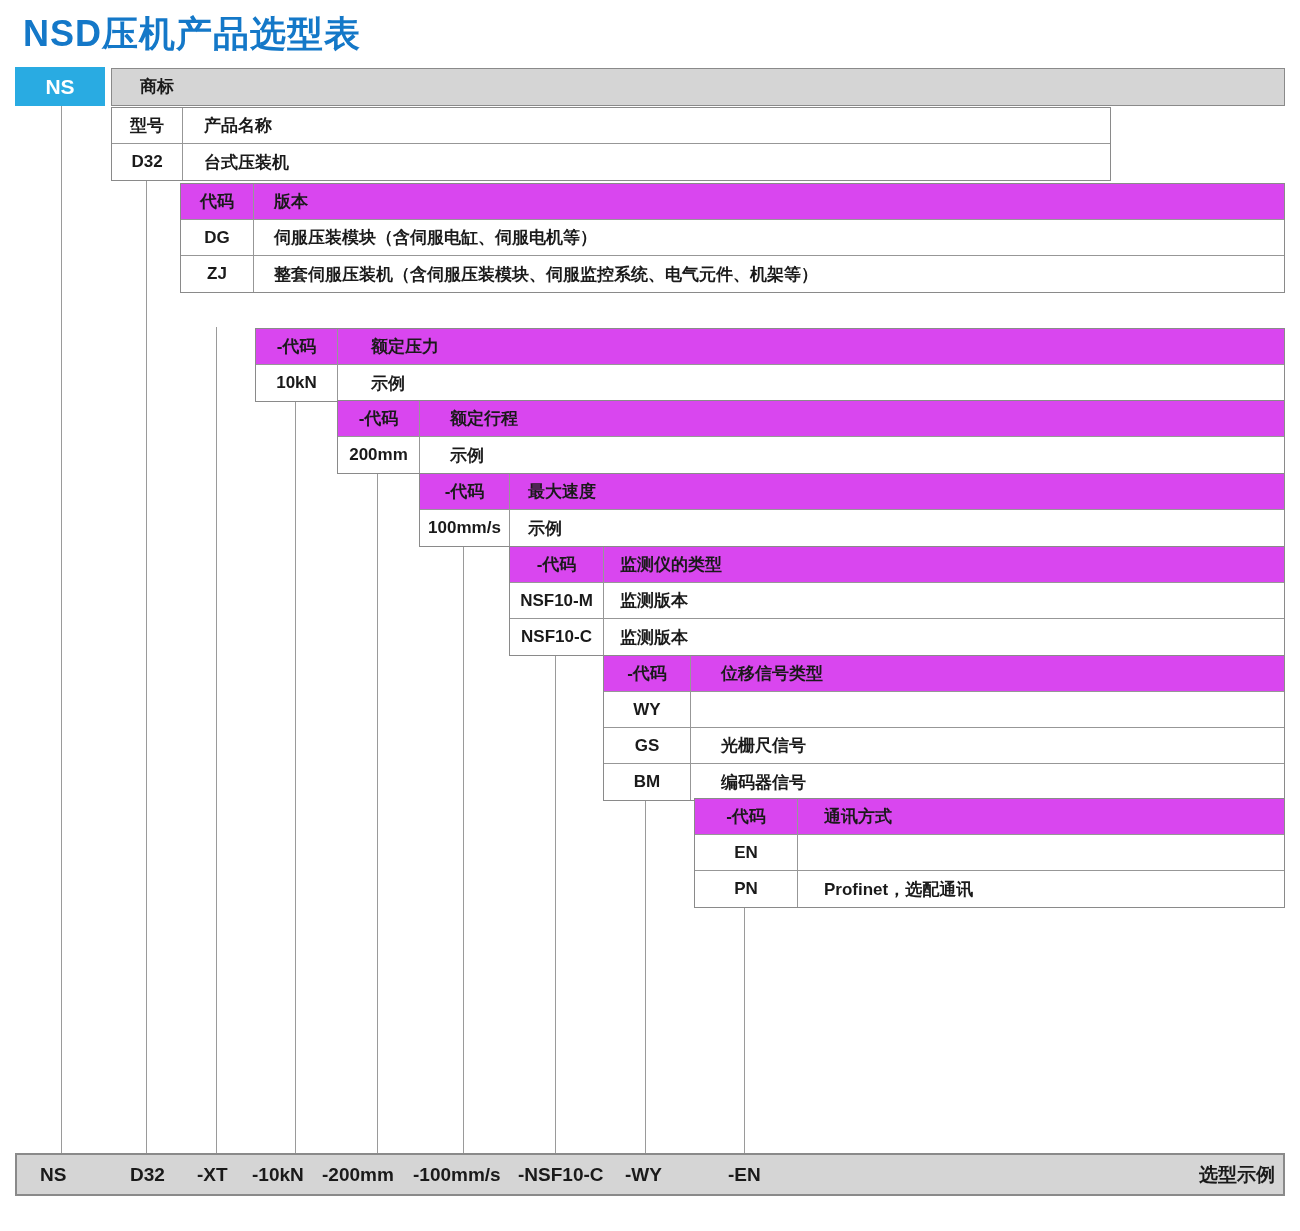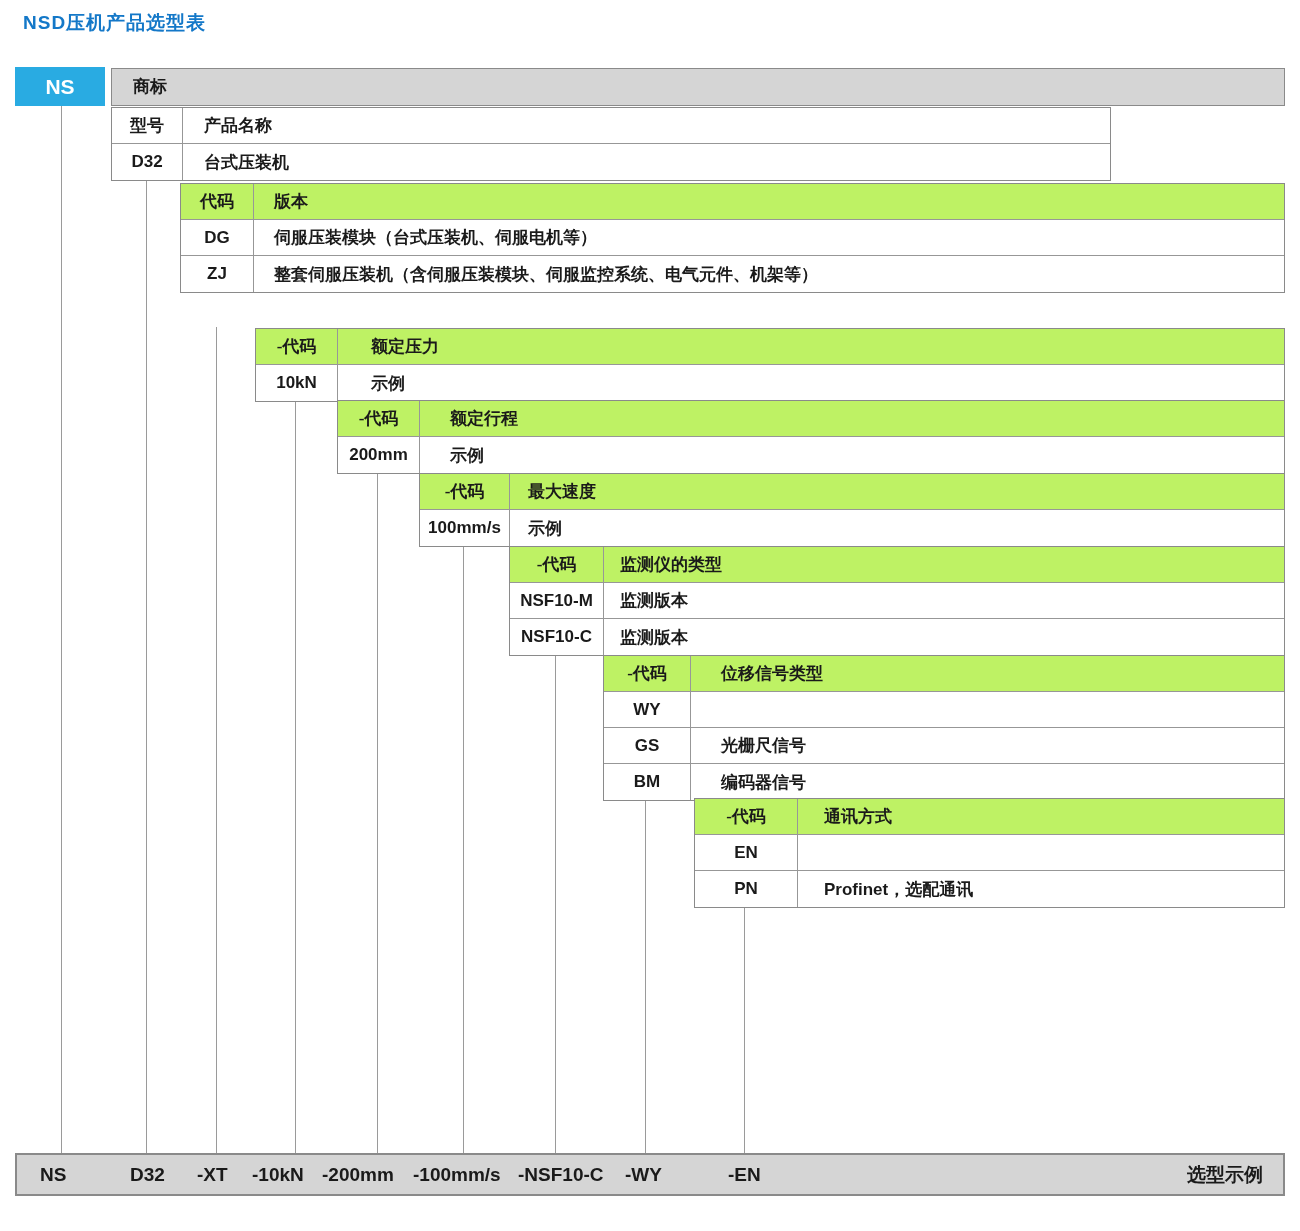--- a/index.html
+++ b/index.html
@@ -1,53 +1,53 @@
 <!DOCTYPE html>
 <html><head>
 <meta charset="utf-8">
 <style>
   html,body{margin:0;padding:0;background:#ffffff;}
   .canvas{
     position:relative;width:1300px;height:1231px;background:#ffffff;overflow:hidden;
     font-family:"Liberation Sans","DejaVu Sans",sans-serif;color:#1a1a1a;font-weight:bold;
   }
   .title{
-    position:absolute;left:23px;top:10px;font-size:19px;font-weight:bold;color:#1478c8;
+    position:absolute;left:23px;top:10px;font-size:36px;font-weight:bold;color:#1478c8;
     letter-spacing:1px;white-space:nowrap;
   }
   .brand-code{
     position:absolute;left:15px;top:67px;width:90px;height:39px;background:#29abe2;
     color:#ffffff;font-size:21px;display:flex;align-items:center;justify-content:center;z-index:3;
   }
   .brand-label{
     position:absolute;left:111px;top:68px;width:1174px;height:38px;background:#d5d5d5;
-    border:1px solid #8a8a8a;box-sizing:border-box;line-height:36px;padding-left:21px;
+    border:1px solid #8a8a8a;box-sizing:border-box;line-height:36px;padding-left:28px;
     font-size:17px;z-index:2;
   }
   .sec{
     position:absolute;background:#ffffff;border:1px solid #8a8a8a;box-sizing:border-box;z-index:2;
   }
   .row{display:flex;height:36px;border-bottom:1px solid #979797;box-sizing:border-box;}
   .row:last-child{border-bottom:none;}
-  .row.hdr .code,.row.hdr .desc{background:#bef264;font-family:Liberation Serif, serif;}
+  .row.hdr .code,.row.hdr .desc{background:#d946ef;}
   .code{
     width:var(--cw);flex:none;border-right:1px solid #979797;box-sizing:border-box;
     display:flex;align-items:center;justify-content:center;font-size:17px;white-space:nowrap;
   }
   .desc{
     flex:1;display:flex;align-items:center;padding-left:var(--pad);
     font-size:17px;white-space:nowrap;overflow:hidden;
   }
   .vline{position:absolute;width:1px;background:#9a9a9a;z-index:1;}
   .bar{
     position:absolute;left:15px;top:1153px;width:1270px;height:43px;background:#d5d5d5;
     border:2px solid #8a8a8a;box-sizing:border-box;z-index:2;
   }
   .bi{position:absolute;top:0;line-height:39px;font-size:19px;white-space:nowrap;}
-  .cap{right:20px;text-align:center;}
+  .cap{right:8px;text-align:center;}
 </style>
 </head>
 <body>
 
 <div class="canvas">
 
   <div class="title">NSD压机产品选型表</div>
 
   <div class="vline" style="left:61px;top:106px;height:1047px"></div>
   <div class="vline" style="left:146px;top:179px;height:974px"></div>
@@ -73,21 +73,21 @@
     </div>
   </div>
 
   <div class="sec" style="left:180px;top:183px;width:1105px;--cw:73px;--pad:20px">
     <div class="row hdr">
       <div class="code">代码</div>
       <div class="desc">版本</div>
     </div>
     <div class="row">
       <div class="code">DG</div>
-      <div class="desc">伺服压装模块（台式压装机、伺服电机等）</div>
+      <div class="desc">伺服压装模块（含伺服电缸、伺服电机等）</div>
     </div>
     <div class="row">
       <div class="code">ZJ</div>
       <div class="desc">整套伺服压装机（含伺服压装模块、伺服监控系统、电气元件、机架等）</div>
     </div>
   </div>
 
   <div class="sec" style="left:255px;top:328px;width:1030px;--cw:82px;--pad:33px">
     <div class="row hdr">
       <div class="code">-代码</div>

